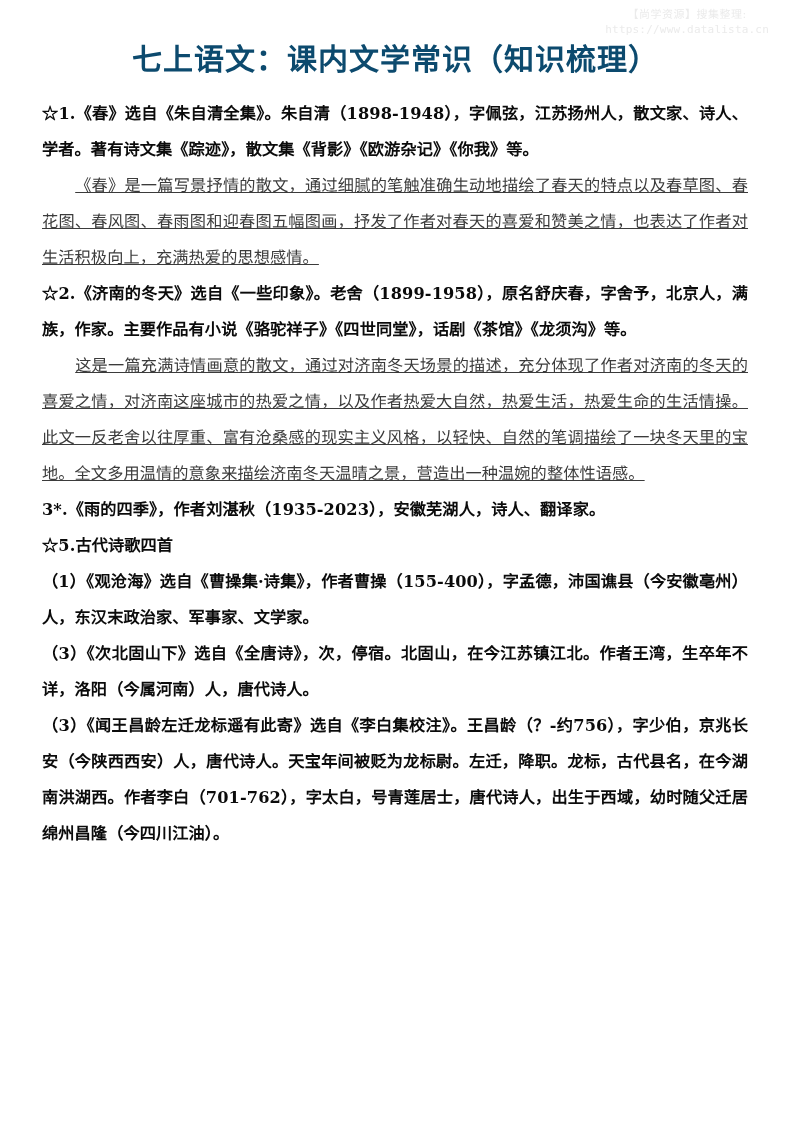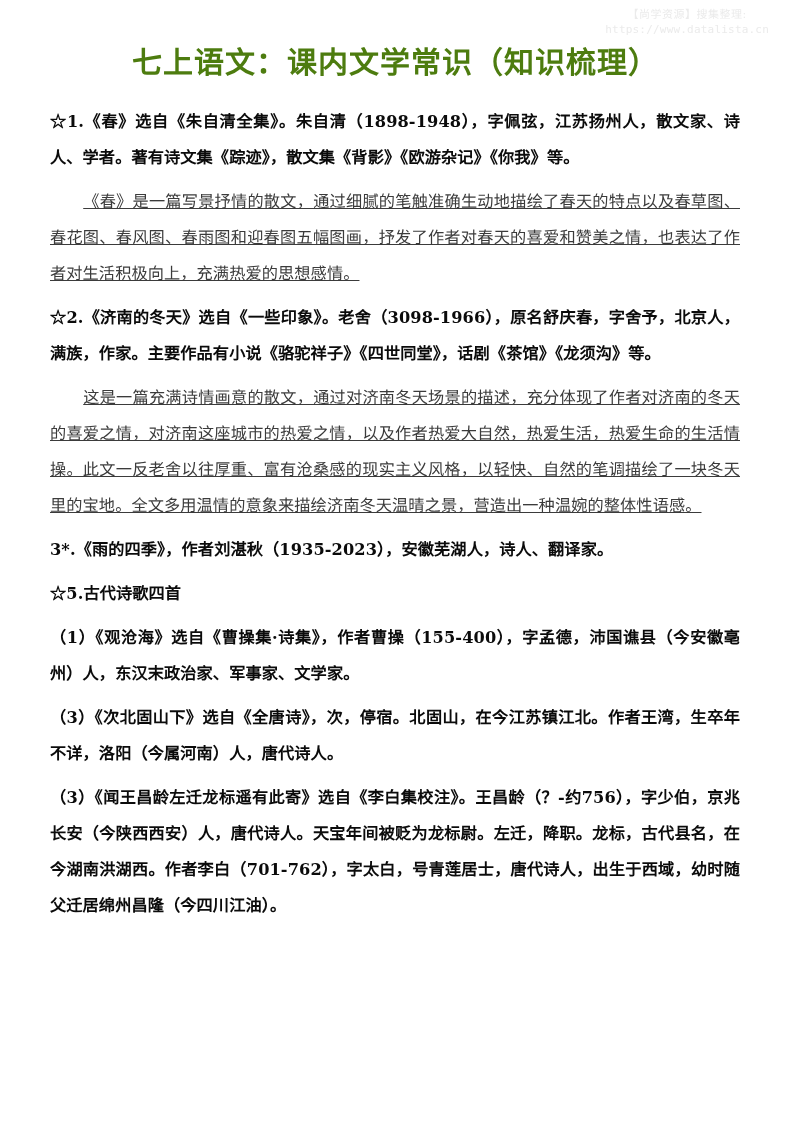--- a/index.html
+++ b/index.html
@@ -50,35 +50,35 @@
     letter-spacing: 0.2px;
     display: block;
     color: #ebebeb;
   }
 
   
   .doc-title {
     margin: 0;
     padding: 44px 0 0 0;
     text-align: center;
-    color: #4d7c0f;
-    font-family: Liberation Sans, sans-serif;
+    color: #0c4a6e;
+    font-family: Liberation Mono, monospace;
     font-weight: 700;
     font-size: 30px;
     line-height: 1.25;
     letter-spacing: 1px;
   }
 
   
   .content {
     padding: 14px 43px 0 42px;
   }
 
   p {
-    margin: 8px;
+    margin: 0;
     padding: 0;
   }
 
   .para {
     font-size: 16.2px;
     line-height: 36px;
     text-align: justify;
     text-justify: inter-ideograph;
     word-break: break-all;
     letter-spacing: 0.1px;
@@ -109,21 +109,21 @@
     <span class="wm-url">https://www.datalista.cn</span>
   </div>
 
   <h1 class="doc-title">七上语文：课内文学常识（知识梳理）</h1>
 
   <div class="content">
 
     <p class="para bold">☆1.《春》选自《朱自清全集》。朱自清（1898-1948），字佩弦，江苏扬州人，散文家、诗人、学者。著有诗文集《踪迹》，散文集《背影》《欧游杂记》《你我》等。</p>
     <p class="para note">《春》是一篇写景抒情的散文，通过细腻的笔触准确生动地描绘了春天的特点以及春草图、春花图、春风图、春雨图和迎春图五幅图画，抒发了作者对春天的喜爱和赞美之情，也表达了作者对生活积极向上，充满热爱的思想感情。</p>
 
-    <p class="para bold">☆2.《济南的冬天》选自《一些印象》。老舍（3098-1966），原名舒庆春，字舍予，北京人，满族，作家。主要作品有小说《骆驼祥子》《四世同堂》，话剧《茶馆》《龙须沟》等。</p>
+    <p class="para bold">☆2.《济南的冬天》选自《一些印象》。老舍（1899-1958），原名舒庆春，字舍予，北京人，满族，作家。主要作品有小说《骆驼祥子》《四世同堂》，话剧《茶馆》《龙须沟》等。</p>
     <p class="para note">这是一篇充满诗情画意的散文，通过对济南冬天场景的描述，充分体现了作者对济南的冬天的喜爱之情，对济南这座城市的热爱之情，以及作者热爱大自然，热爱生活，热爱生命的生活情操。此文一反老舍以往厚重、富有沧桑感的现实主义风格，以轻快、自然的笔调描绘了一块冬天里的宝地。全文多用温情的意象来描绘济南冬天温晴之景，营造出一种温婉的整体性语感。</p>
 
     <p class="para bold">3*.《雨的四季》，作者刘湛秋（1935-2023），安徽芜湖人，诗人、翻译家。</p>
 
     <p class="para bold">☆5.古代诗歌四首</p>
     <p class="para bold">（1）《观沧海》选自《曹操集·诗集》，作者曹操（155-400），字孟德，沛国谯县（今安徽亳州）人，东汉末政治家、军事家、文学家。</p>
     <p class="para bold">（3）《次北固山下》选自《全唐诗》，次，停宿。北固山，在今江苏镇江北。作者王湾，生卒年不详，洛阳（今属河南）人，唐代诗人。</p>
     <p class="para bold">（3）《闻王昌龄左迁龙标遥有此寄》选自《李白集校注》。王昌龄（？-约756），字少伯，京兆长安（今陕西西安）人，唐代诗人。天宝年间被贬为龙标尉。左迁，降职。龙标，古代县名，在今湖南洪湖西。作者李白（701-762），字太白，号青莲居士，唐代诗人，出生于西域，幼时随父迁居绵州昌隆（今四川江油）。</p>
 
   </div>

